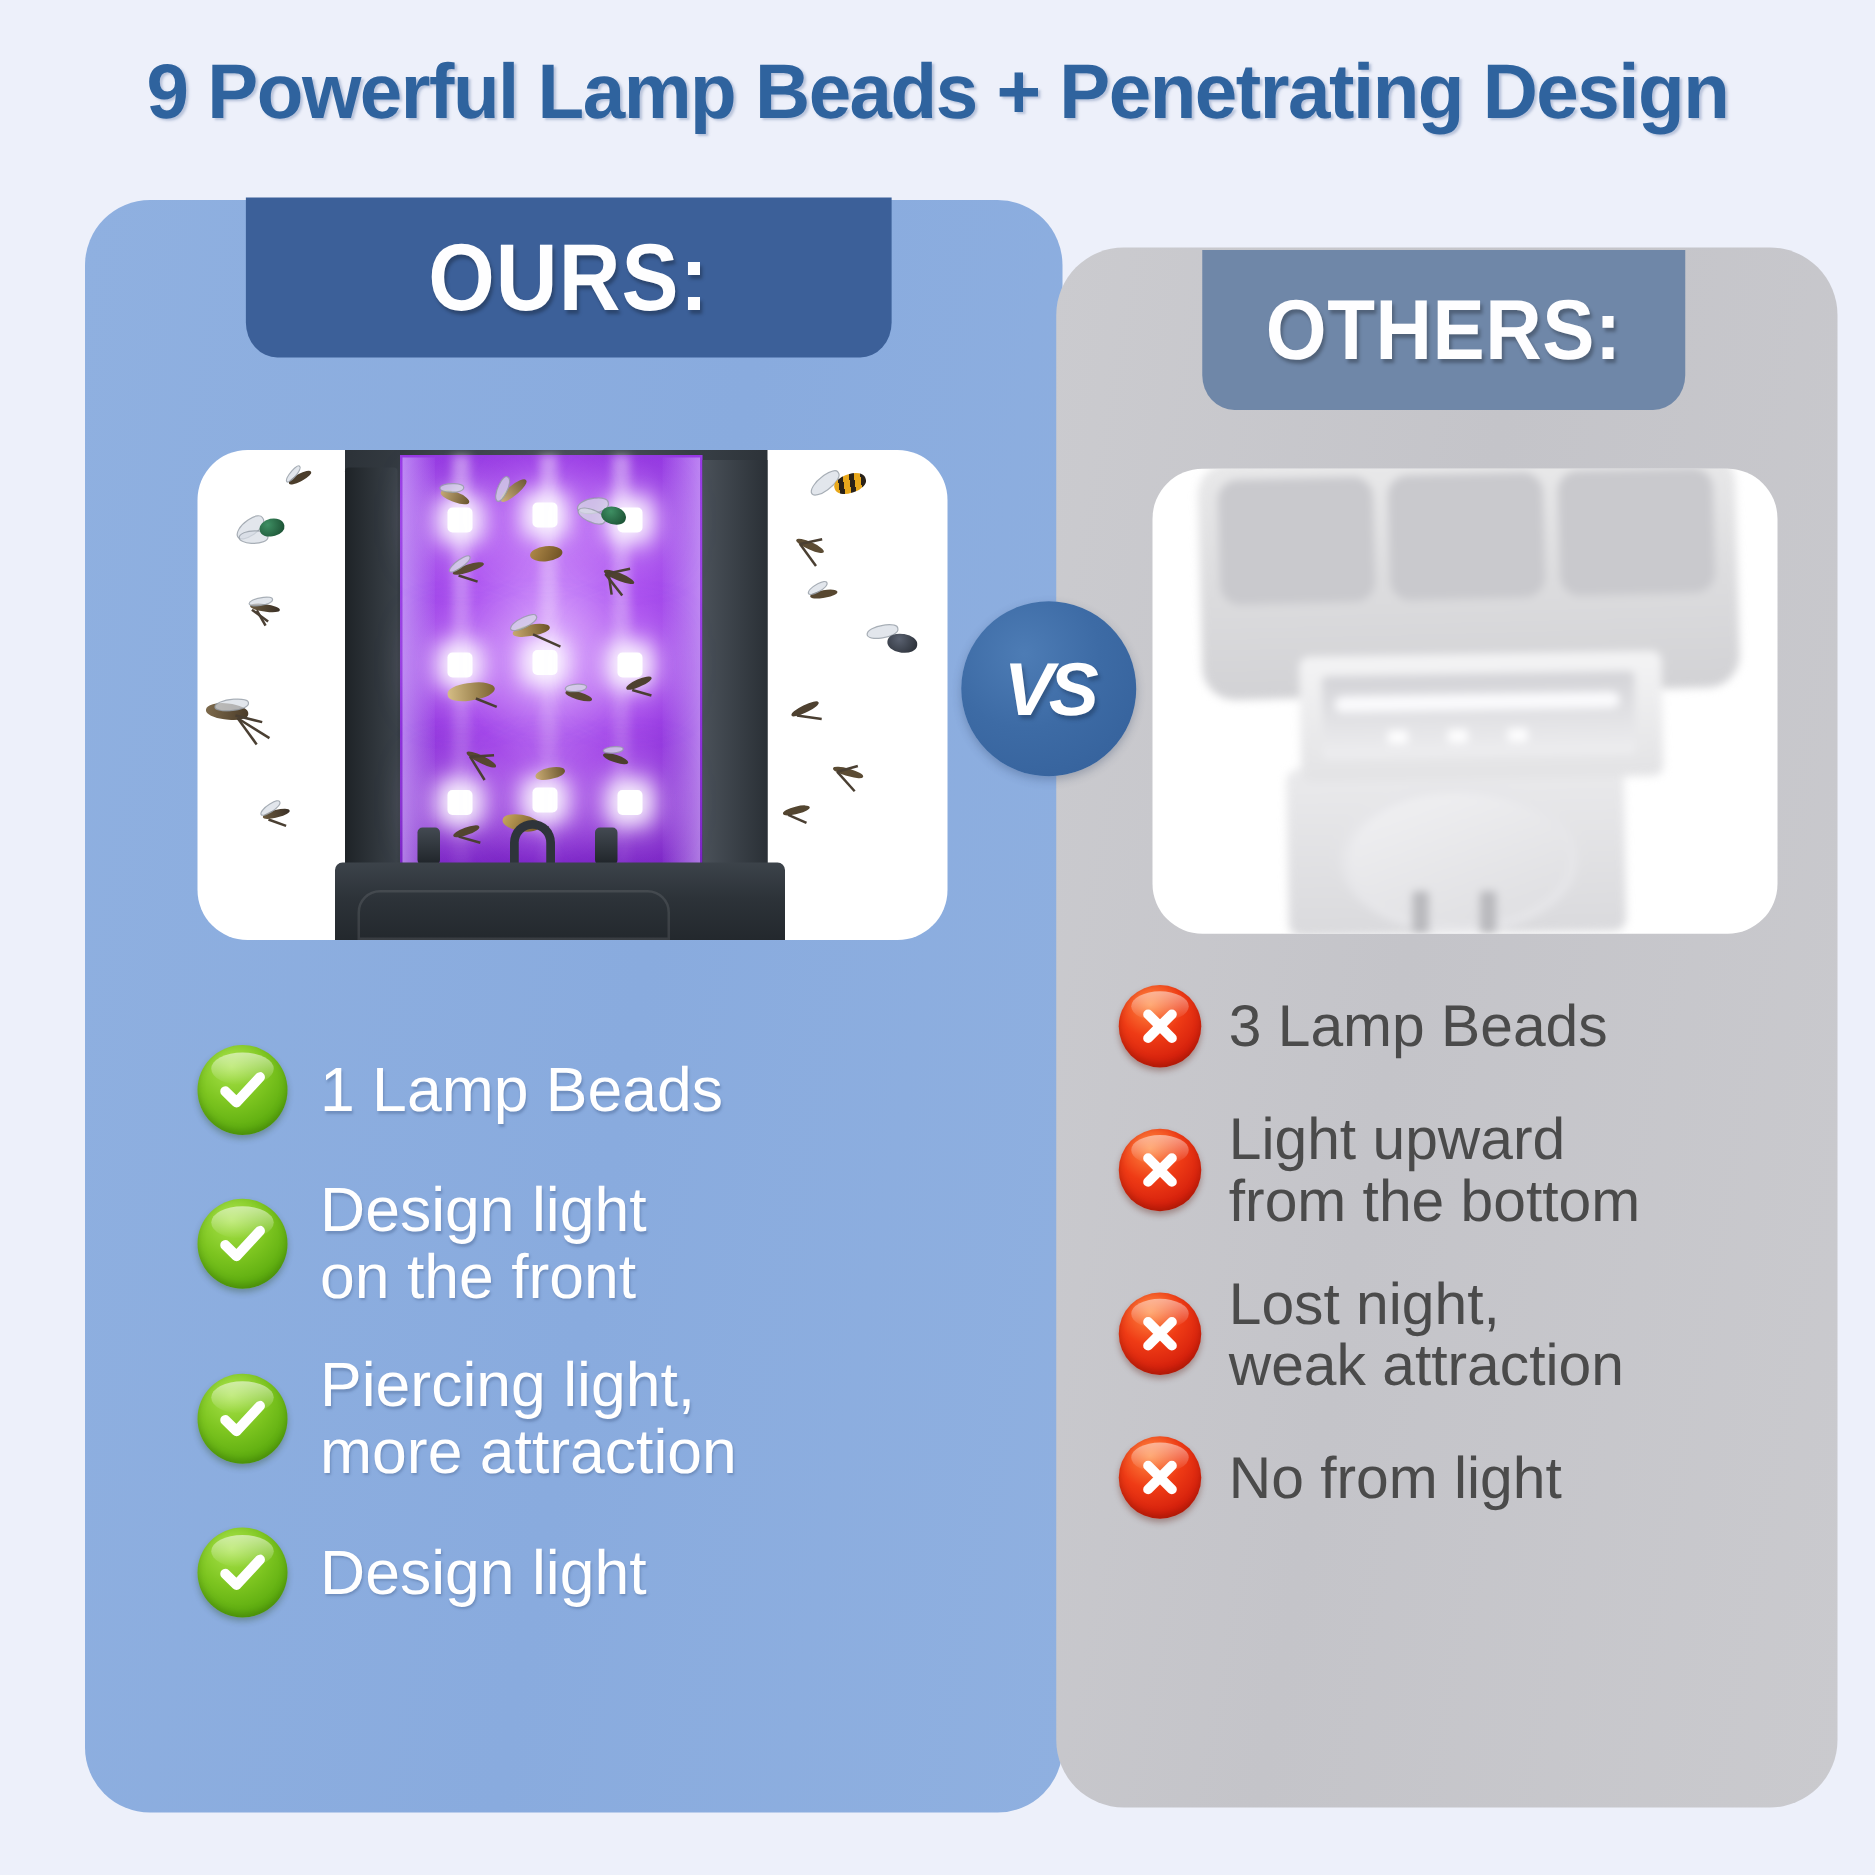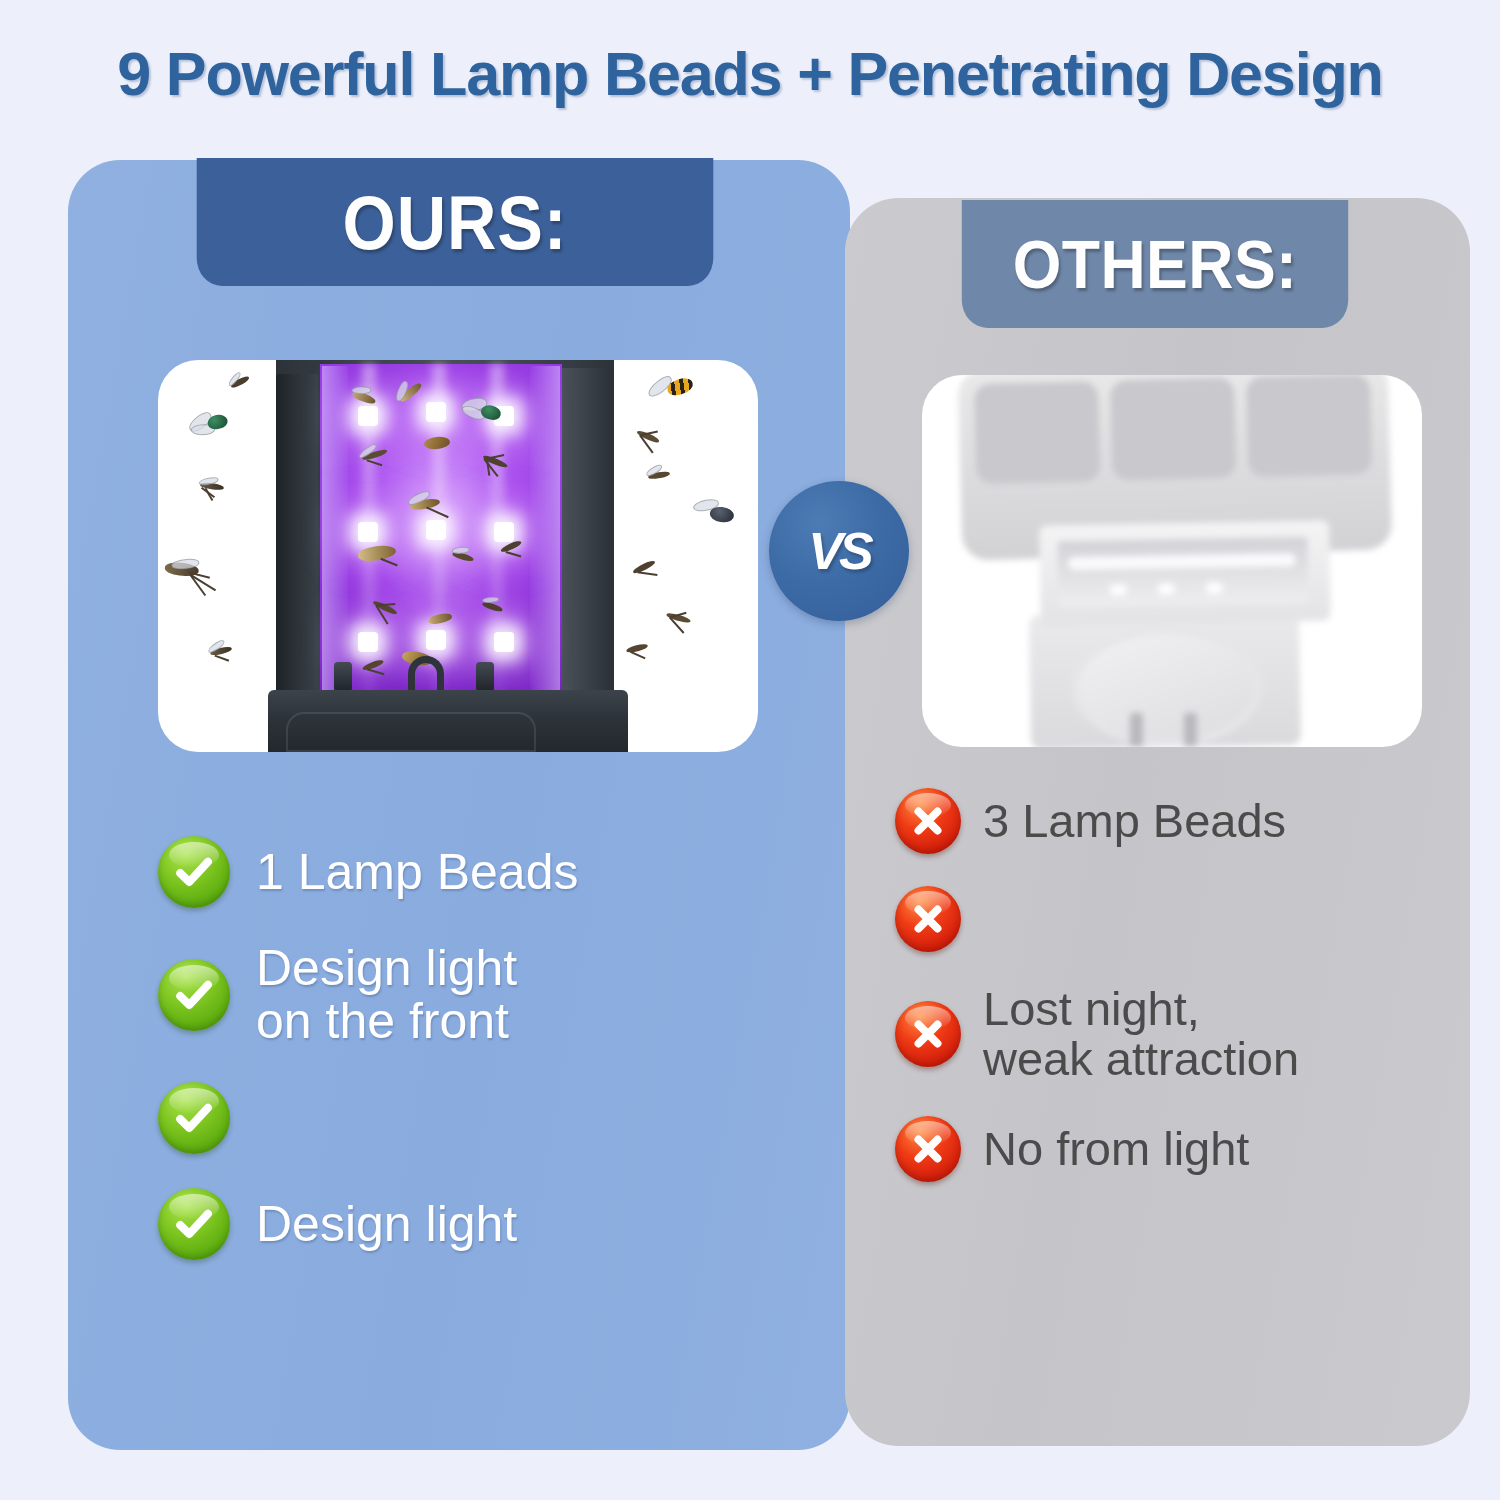--- a/index.html
+++ b/index.html
@@ -204,21 +204,21 @@
     position:absolute;
     left:769px; top:481px; width:140px; height:140px;
     border-radius:50%;
     background:radial-gradient(circle at 36% 30%, #4d7cb5 0%, #3d6ba5 45%, #335f99 100%);
     box-shadow:0 3px 8px rgba(40,60,95,.3);
     display:flex; align-items:center; justify-content:center;
     z-index:5;
   }
   .vs-badge span {
     color:#fff;
-    font-size:52px;
+    font-size:60px;
     font-weight:bold;
     font-style:italic;
     letter-spacing:-4px;
     text-shadow:2px 3px 3px rgba(20,40,70,.35);
   }
 
   
   .list-ours {
     position:absolute; left:158px; top:836px; width:640px;
   }
@@ -489,20 +489,22 @@
     <div class="feat-text">Design light
 on the front</div>
   </div>
 
   <div class="feat">
     <div class="icon-ok">
       <svg class="check-svg glyph" viewBox="0 0 24 24" aria-hidden="true">
         <path d="M4.5 12.6 L9.4 17.4 L19.6 6.4" fill="none" stroke="#ffffff" stroke-width="4.4" stroke-linecap="round" stroke-linejoin="round"></path>
       </svg>
     </div>
+    <div class="feat-text">Piercing light,
+more attraction</div>
   </div>
 
   <div class="feat">
     <div class="icon-ok">
       <svg class="check-svg glyph" viewBox="0 0 24 24" aria-hidden="true">
         <path d="M4.5 12.6 L9.4 17.4 L19.6 6.4" fill="none" stroke="#ffffff" stroke-width="4.4" stroke-linecap="round" stroke-linejoin="round"></path>
       </svg>
     </div>
     <div class="feat-text">Design light</div>
   </div>
@@ -519,20 +521,22 @@
     </div>
     <div class="feat-text">3 Lamp Beads</div>
   </div>
 
   <div class="feat">
     <div class="icon-no">
       <svg class="x-svg glyph" viewBox="0 0 24 24" aria-hidden="true">
         <path d="M6 6 L18 18 M18 6 L6 18" fill="none" stroke="#ffffff" stroke-width="5" stroke-linecap="round"></path>
       </svg>
     </div>
+    <div class="feat-text">Light upward
+from the bottom</div>
   </div>
 
   <div class="feat">
     <div class="icon-no">
       <svg class="x-svg glyph" viewBox="0 0 24 24" aria-hidden="true">
         <path d="M6 6 L18 18 M18 6 L6 18" fill="none" stroke="#ffffff" stroke-width="5" stroke-linecap="round"></path>
       </svg>
     </div>
     <div class="feat-text">Lost night,
 weak attraction</div>

